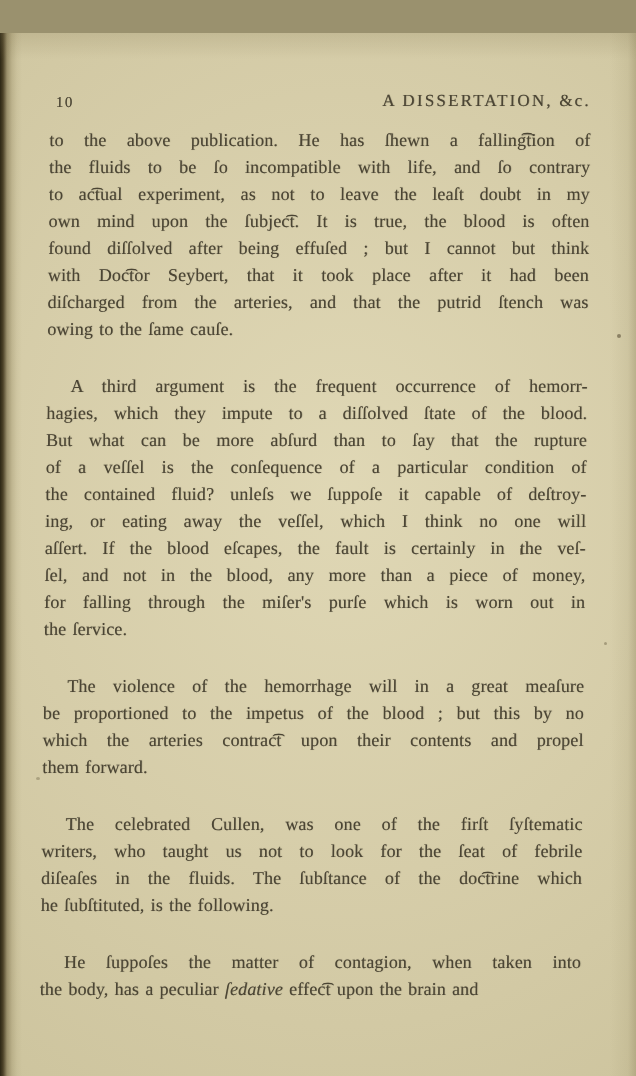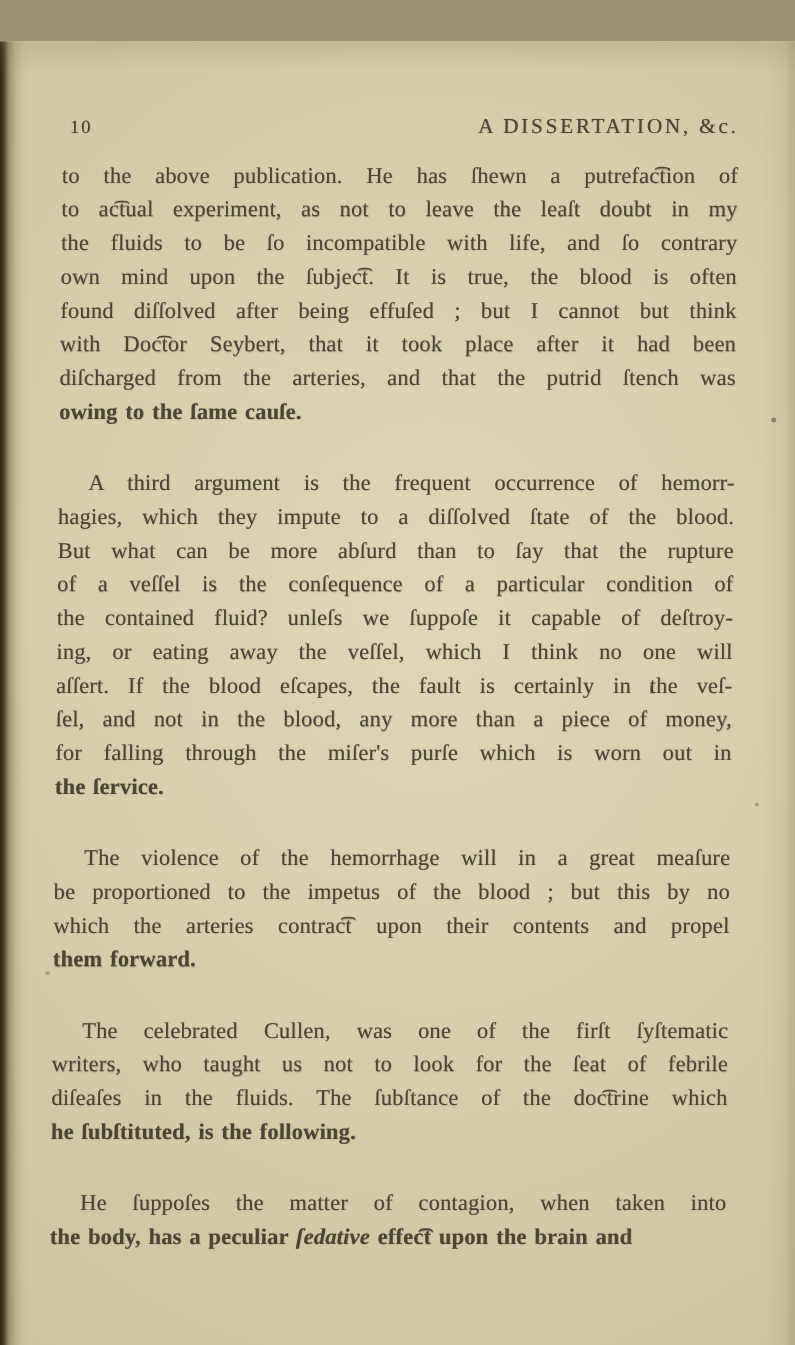--- a/index.html
+++ b/index.html
@@ -77,21 +77,21 @@
   .text-block {
     font-size: 18px;
     line-height: 27px;
     letter-spacing: 0.15px;
     word-spacing: 1.5px;
     text-shadow: 0.35px 0.35px 0.7px rgba(75,69,53,0.5);
   }
   .para { margin: 0; }
   .para + .para { margin-top: 30px; }
   .line { text-align: justify; text-align-last: justify; }
-  .line.last { text-align: justify; text-align-last: left; font-weight: bold; }
+  .line.last { text-align: justify; text-align-last: left; }
   .para.indent .line:first-child { text-indent: 24px; font-family: Liberation Serif, serif; }
   .em { font-style: italic; }
 
   
   .bottom-ink-mark {
     position: absolute;
     left: 333px; top: 1068px; width: 140px; height: 14px;
     background: #14110a;
     border-radius: 6px 5px 2px 2px;
     transform: rotate(-1.2deg);
@@ -117,23 +117,23 @@
 
   <div class="print-column">
 
     <div class="header">
       <span class="pagenum">10</span>
       <span class="running-title">A DISSERTATION, &amp;c.</span>
     </div>
 
     <div class="text-block">
       <div class="para">
-          <div class="line"><span>to the above publication.  He has ſhewn a putrefac͡tion of</span></div>
+          <div class="line"><span>to the above publication.  He has ſhewn a falling͡tion of</span></div>
+          <div class="line"><span>the fluids to be ſo incompatible with life, and ſo contrary</span></div>
           <div class="line"><span>to ac͡tual experiment, as not to leave the leaſt doubt in my</span></div>
-          <div class="line"><span>the fluids to be ſo incompatible with life, and ſo contrary</span></div>
           <div class="line"><span>own mind upon the ſubjec͡t.  It is true, the blood is often</span></div>
           <div class="line"><span>found diſſolved after being effuſed ; but I cannot but think</span></div>
           <div class="line"><span>with Doc͡tor Seybert, that it took place after it had been</span></div>
           <div class="line"><span>diſcharged from the arteries, and that the putrid ſtench was</span></div>
           <div class="line last"><span>owing to the ſame cauſe.</span></div>
         </div>
       <div class="para indent">
           <div class="line"><span>A third argument is the frequent occurrence of hemorr-</span></div>
           <div class="line"><span>hagies, which they impute to a diſſolved ſtate of the blood.</span></div>
           <div class="line"><span>But what can be more abſurd than to ſay that the rupture</span></div>

